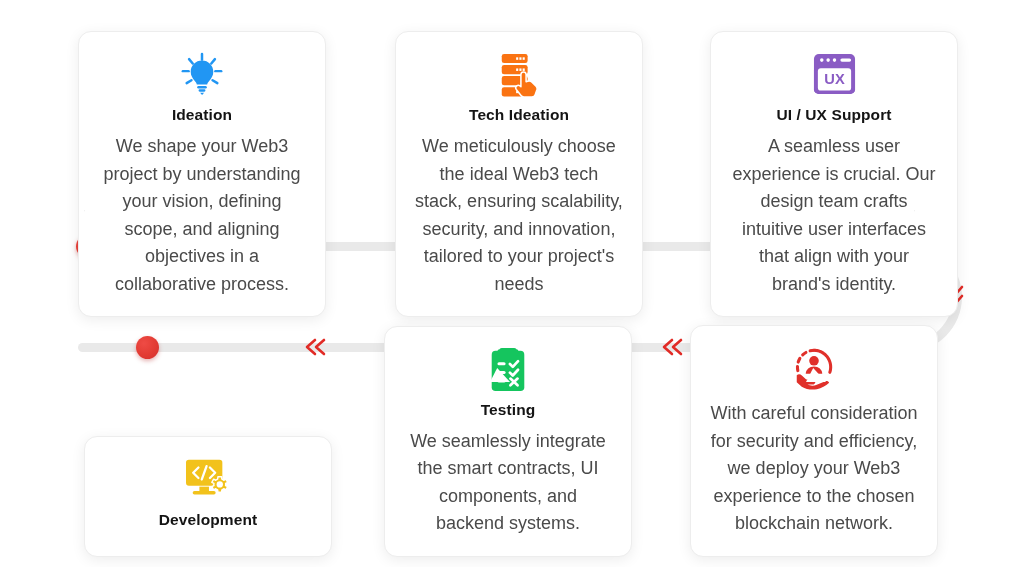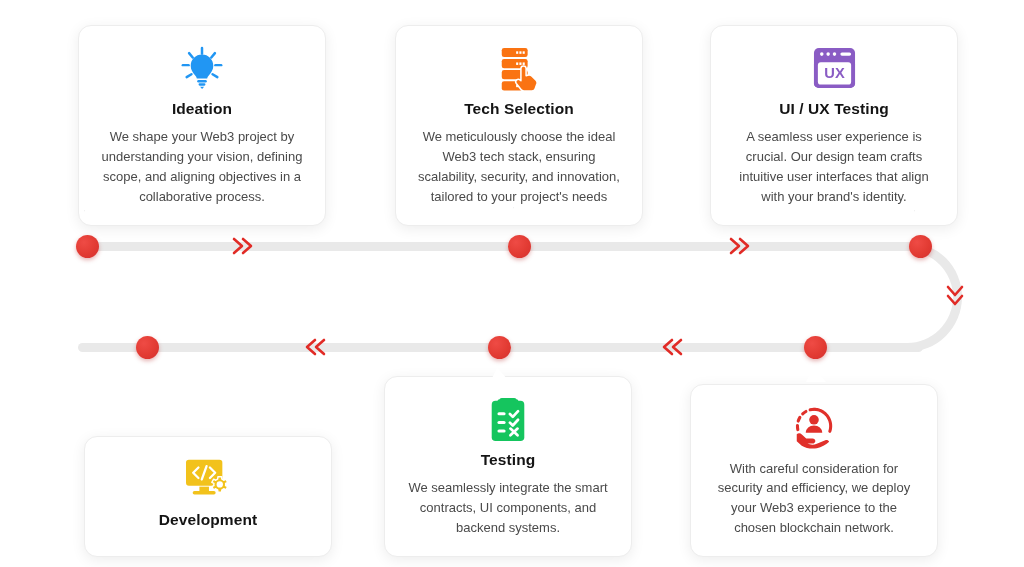--- a/index.html
+++ b/index.html
@@ -69,41 +69,41 @@
     margin-bottom: 6px;
   }
   .card-title {
     font-size: 15.5px;
     font-weight: bold;
     color: #141414;
     margin-bottom: 9px;
     letter-spacing: .1px;
   }
   .card-desc {
-    font-size: 13px;
+    font-size: 18px;
     line-height: 1.53;
     color: #4a4a4a;
   }
 
   
   .tail {
     position: absolute;
     width: 20px; height: 14px;
     background: #ffffff;
     z-index: 6;
   }
   .tail-down {
     clip-path: polygon(0 0, 100% 0, 34% 100%);
     border-left: 1px solid #ededed;
   }
   .tail-up {
     clip-path: polygon(36% 0, 100% 100%, 0 100%);
   }
 
-  .row-top .card    { top: 25px; }
+  .row-top .card    { top: 31px; }
   .row-bottom .card { bottom: 10px; }
 </style>
 </head>
 <body>
 
 <div id="stage">
 
   <div id="track-top" class="track"></div>
   <div id="track-bottom" class="track"></div>
   <div id="track-curve"></div>
@@ -189,41 +189,41 @@
             <rect x="28.8" y="6.6" width="2.2" height="2.6"></rect>
             <rect x="22" y="18.2" width="2.2" height="2.6"></rect>
             <rect x="25.4" y="18.2" width="2.2" height="2.6"></rect>
             <rect x="28.8" y="18.2" width="2.2" height="2.6"></rect>
             <rect x="22" y="41.4" width="2.2" height="2.6"></rect>
             <rect x="25.4" y="41.4" width="2.2" height="2.6"></rect>
           </g>
           <path d="M27 24.5c0-1.5 1.2-2.7 2.7-2.7s2.7 1.2 2.7 2.7v7.6l1.6-.6c1.6-.6 3.4-.2 4.6 1l4.2 4.2c1 1 1.3 2.4.9 3.7l-1.7 5c-.5 1.5-1.9 2.5-3.5 2.5h-8.4c-1.2 0-2.3-.5-3-1.5l-4.9-6.2c-.9-1.2-.7-2.9.4-3.8 1-.8 2.4-.8 3.4 0l1 .8V24.5z" fill="#fa7312" stroke="#ffffff" stroke-width="1.6" stroke-linejoin="round"></path>
         </svg>
       </div>
-      <div class="card-title">Tech Selection</div>
+      <div class="card-title">Tech Ideation</div>
       <div class="card-desc">We meticulously choose the ideal Web3 tech stack, ensuring scalability, security, and innovation, tailored to your project's needs</div>
     </div>
     <div class="tail tail-down" style="left:513px; top:207px;"></div>
 
     <div class="card" style="left:710px;">
       <div class="card-icon">
         <svg width="47" height="44" viewBox="0 0 48 45">
           <rect x="3" y="2" width="42" height="41" rx="5" fill="#8a5cc4"></rect>
           <rect x="3" y="14" width="42" height="29" rx="5" fill="#8a5cc4"></rect>
           <g fill="#ffffff">
             <circle cx="11" cy="8.3" r="1.8"></circle>
             <circle cx="17.5" cy="8.3" r="1.8"></circle>
             <circle cx="24" cy="8.3" r="1.8"></circle>
             <rect x="30" y="6.6" width="11" height="3.4" rx="1.7"></rect>
           </g>
           <rect x="7" y="16.5" width="34" height="23" rx="3" fill="#ffffff"></rect>
           <text x="24" y="33.2" text-anchor="middle" font-family="Liberation Sans, sans-serif" font-size="15" font-weight="bold" fill="#8a5cc4">UX</text>
         </svg>
       </div>
-      <div class="card-title">UI / UX Testing</div>
+      <div class="card-title">UI / UX Support</div>
       <div class="card-desc">A seamless user experience is crucial. Our design team crafts intuitive user interfaces that align with your brand's identity.</div>
     </div>
     <div class="tail tail-down" style="left:914px; top:210px;"></div>
   </div>
 
   <div class="row-bottom">
 
     <div class="card" style="left:84px;text-align:center;">
       <div class="card-icon">
         <svg width="48" height="44" viewBox="0 0 50 46">

